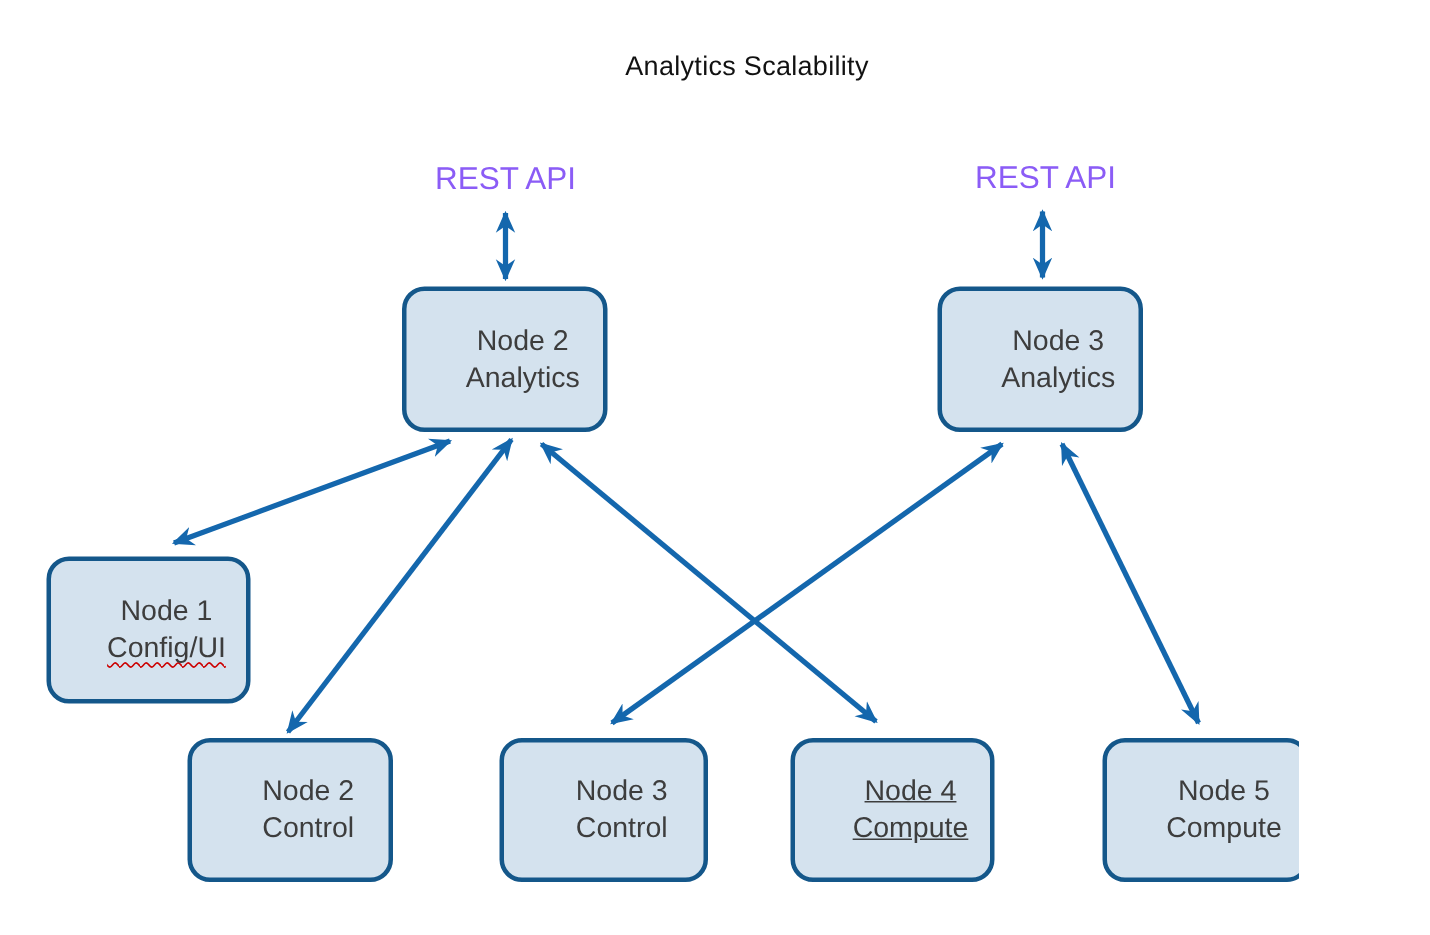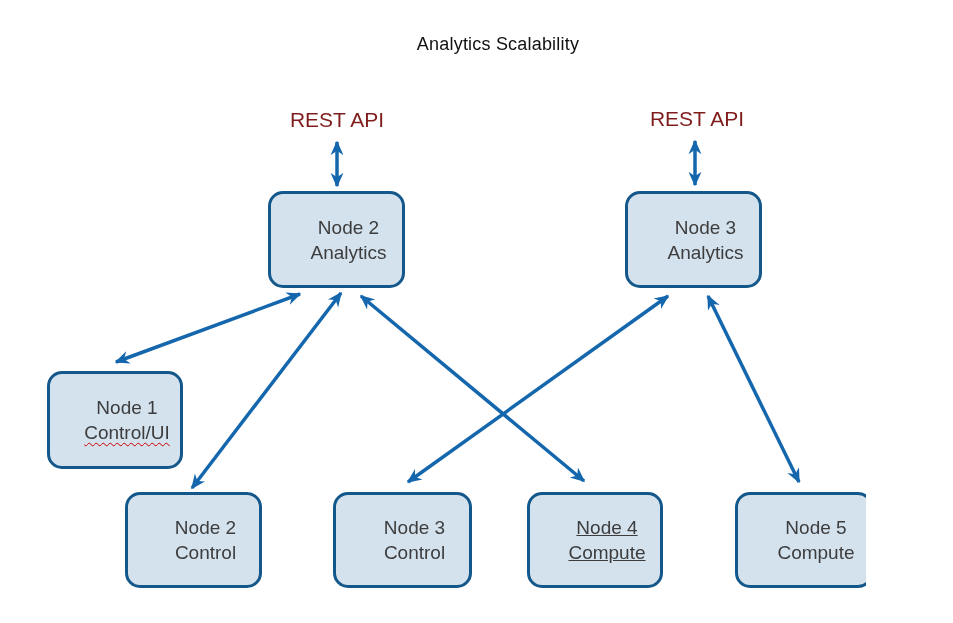--- a/index.html
+++ b/index.html
@@ -23,21 +23,21 @@
     text-align: center;
     font-size: 18px;
     color: #111111;
     letter-spacing: 0.2px;
   }
   .rest-label {
     position: absolute;
     width: 160px;
     text-align: center;
     font-size: 21px;
-    color: #7f1d1d;
+    color: #8b5cf6;
   }
   #rest-left  { left: 257px; top: 108px; }
   #rest-right { left: 617px; top: 107px; }
 
   .node {
     position: absolute;
     box-sizing: border-box;
     background: var(--box-fill, #d4e2ee);
     border: 3px solid var(--box-border, #14578a);
     border-radius: 15px;
@@ -46,21 +46,21 @@
     align-items: center;
     justify-content: center;
     font-size: 19px;
     line-height: 25px;
     color: var(--text, #3d3d3d);
     text-align: center;
     padding-left: 24px;
   }
   #n2a { left: 268px; top: 191px; width: 137px; height: 97px; }
   #n3a { left: 625px; top: 191px; width: 137px; height: 97px; }
-  #n1  { left: 47px;  top: 371px; width: 136px; height: 98px; }
+  #n1  { left: 31px;  top: 371px; width: 136px; height: 98px; }
   #n2c { left: 125px; top: 492px; width: 137px; height: 96px; }
   #n3c { left: 333px; top: 492px; width: 139px; height: 96px; }
   #n4c { left: 527px; top: 492px; width: 136px; height: 96px; text-decoration: underline; }
   #n5c { left: 735px; top: 492px; width: 138px; height: 96px; justify-content: center; }
 
   .misspelled {
     text-decoration: underline wavy var(--misspell-underline, #cc0000);
     text-decoration-thickness: 1px;
     text-underline-offset: 3px;
     text-decoration-skip-ink: none;
@@ -124,21 +124,21 @@
     <div>Analytics</div>
   </div>
 
   <div class="node" id="n3a">
     <div>Node 3</div>
     <div>Analytics</div>
   </div>
 
   <div class="node" id="n1">
     <div>Node 1</div>
-    <div class="misspelled">Control/UI</div>
+    <div class="misspelled">Config/UI</div>
   </div>
 
   <div class="node" id="n2c">
     <div>Node 2</div>
     <div>Control</div>
   </div>
 
   <div class="node" id="n3c">
     <div>Node 3</div>
     <div>Control</div>

